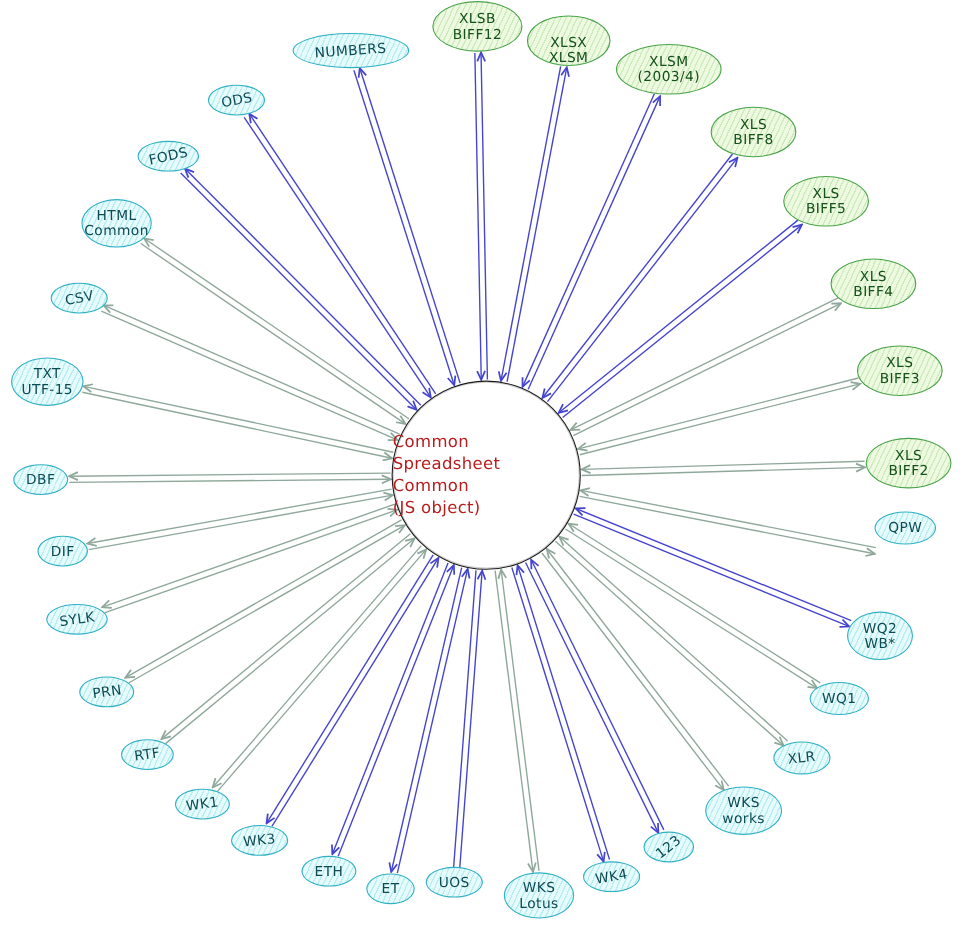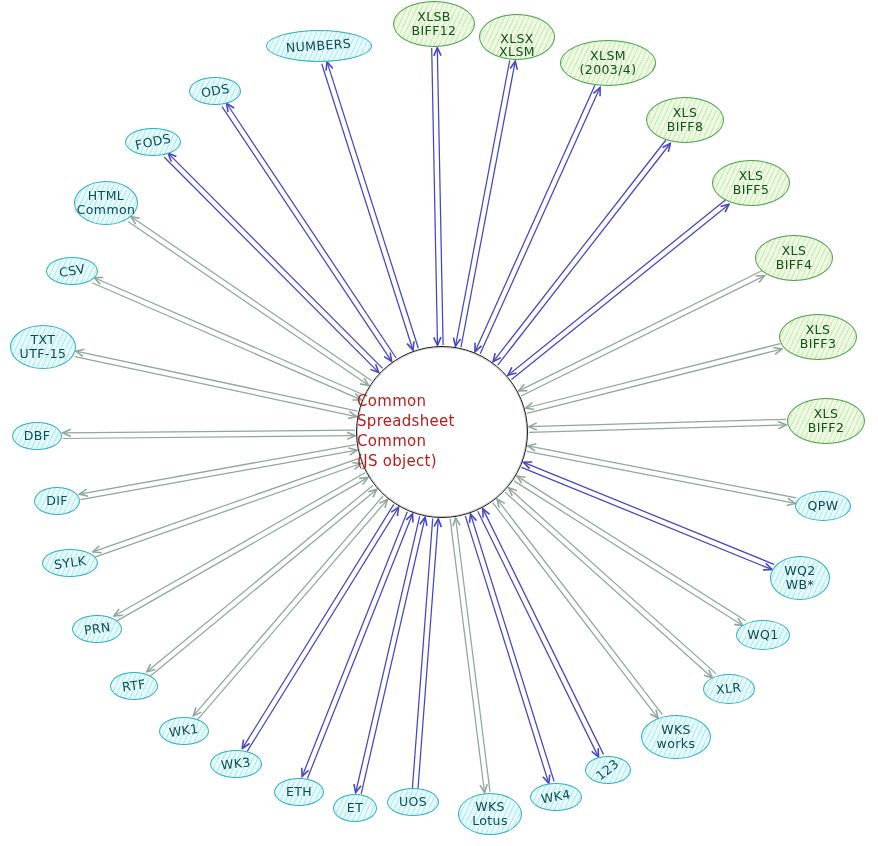--- a/index.html
+++ b/index.html
@@ -170,21 +170,21 @@
           <div>XLS</div>
           <div>BIFF3</div>
         </div>
       </div>
       <div class="node" style="left: 787px; top: 398px; width: 78px; height: 46px; border-color: rgb(72, 163, 72); color: rgb(20, 80, 26); background: repeating-linear-gradient(115deg, rgba(108, 194, 74, 0.25) 0px, rgba(108, 194, 74, 0.25) 1.2px, transparent 1.2px, transparent 4.5px), rgb(238, 249, 226);">
         <div class="label">
           <div>XLS</div>
           <div>BIFF2</div>
         </div>
       </div>
-      <div class="node" style="left: 795px; top: 491px; width: 56px; height: 30px; border-color: rgb(47, 176, 196); color: rgb(13, 74, 84); background: repeating-linear-gradient(115deg, rgba(55, 196, 216, 0.25) 0px, rgba(55, 196, 216, 0.25) 1.2px, transparent 1.2px, transparent 4.5px), rgb(230, 251, 252);">
+      <div class="node" style="left: 795px; top: 465px; width: 56px; height: 30px; border-color: rgb(47, 176, 196); color: rgb(13, 74, 84); background: repeating-linear-gradient(115deg, rgba(55, 196, 216, 0.25) 0px, rgba(55, 196, 216, 0.25) 1.2px, transparent 1.2px, transparent 4.5px), rgb(230, 251, 252);">
         <div class="label">
           <div>QPW</div>
         </div>
       </div>
       <div class="node" style="left: 770px; top: 556px; width: 60px; height: 44px; border-color: rgb(47, 176, 196); color: rgb(13, 74, 84); background: repeating-linear-gradient(115deg, rgba(55, 196, 216, 0.25) 0px, rgba(55, 196, 216, 0.25) 1.2px, transparent 1.2px, transparent 4.5px), rgb(230, 251, 252);">
         <div class="label">
           <div>WQ2</div>
           <div>WB*</div>
         </div>
       </div>

